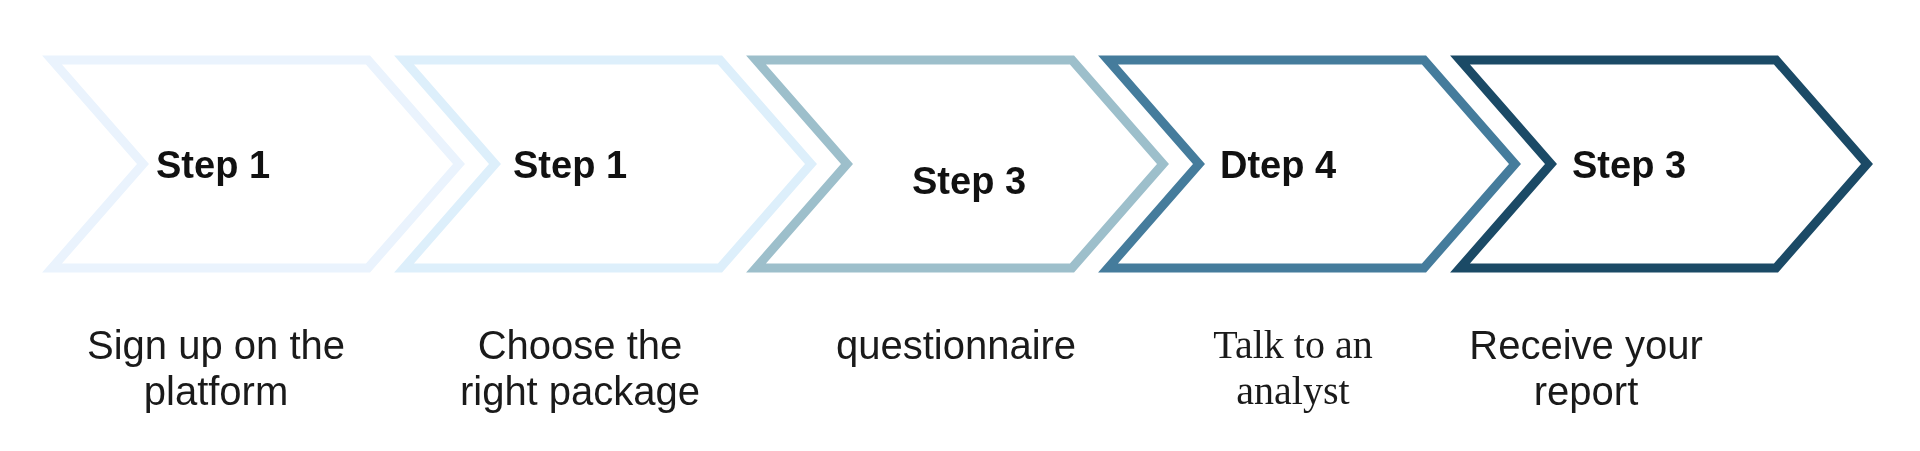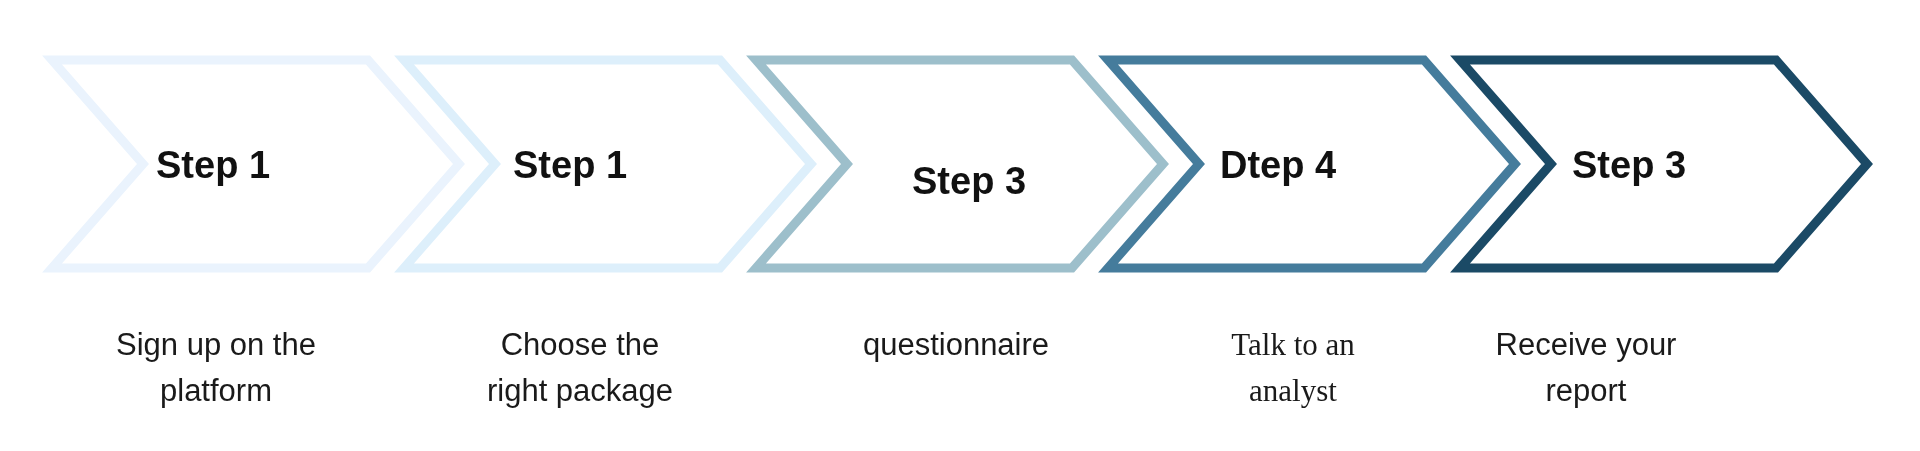--- a/index.html
+++ b/index.html
@@ -34,21 +34,21 @@
       font-weight: bold;
       font-size: 38px;
       color: #111111;
       line-height: 50px;
     }
     .step-desc {
       position: absolute;
       top: 322px;
       width: 300px;
       text-align: center;
-      font-size: 31px;
+      font-size: 40px;
       color: #1a1a1a;
       line-height: 46px;
     }
     .step-desc span {
       display: block;
     }
   </style>
 </head>
 <body>
 

